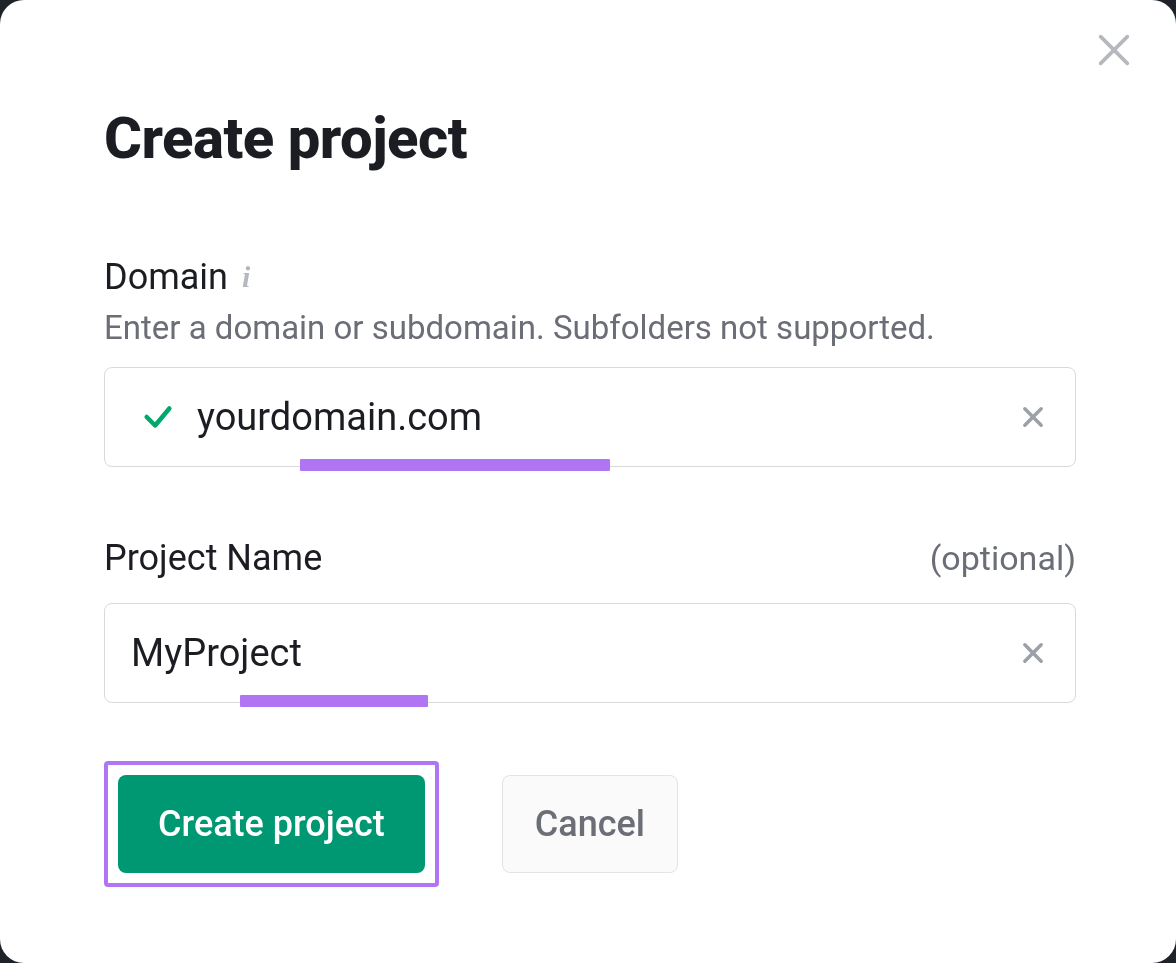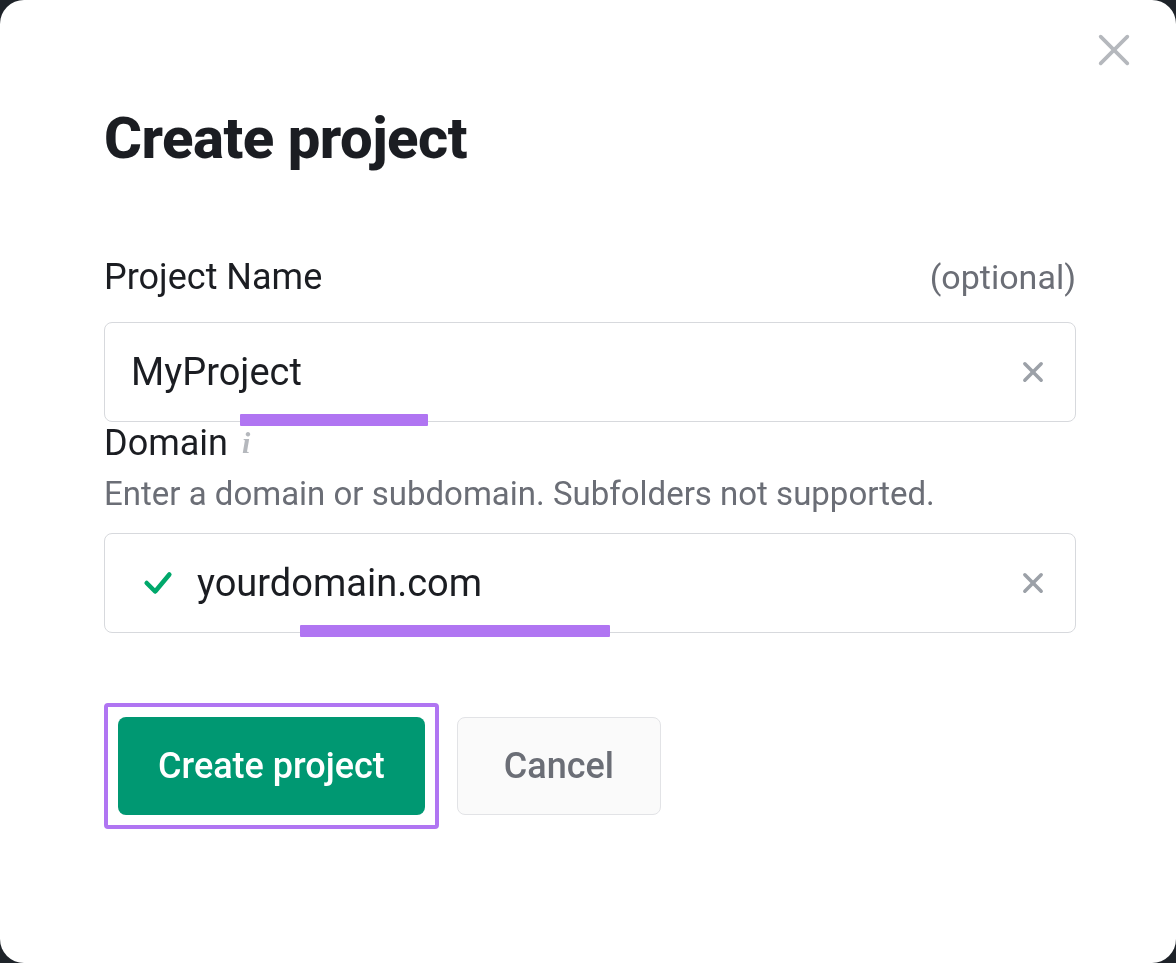--- a/index.html
+++ b/index.html
@@ -113,59 +113,38 @@
     background:var(--green);color:#fff;border:none;
     padding:0 40px;
   }
   .primary-wrap{
     padding:10px;border:4px solid var(--purple);border-radius:4px;
     display:inline-flex;
   }
   .btn-cancel{
     background:#fafafa;color:#6b6e76;
     border:1px solid var(--border-light);
-    padding:0 46px;
+    padding:0 32px;
+    margin-left:45px;
   }
 </style>
 </head>
 <body>
 
 <div class="modal">
   <div class="modal-inner">
 
     <button class="close-modal" aria-label="Close">
       <svg viewBox="0 0 24 24" fill="none" stroke="currentColor" stroke-width="2.2" stroke-linecap="round">
         <line x1="4" y1="4" x2="20" y2="20"></line>
           <line x1="20" y1="4" x2="4" y2="20"></line>
       </svg>
     </button>
 
     <h1 class="title">Create project</h1>
-
-    <div class="field-block" style="margin-bottom:0;">
-      <div class="label-row">
-        <div class="label">
-          <span>Project Name</span>
-        </div>
-        <span class="optional">(optional)</span>
-      </div>
-      <div style="height:18px;"></div>
-      <div class="field-shell">
-        <div class="input-wrap">
-          <input class="text-input" type="text" value="MyProject" style="">
-          <button class="clear-btn" aria-label="Clear">
-            <svg viewBox="0 0 24 24" fill="none" stroke="currentColor" stroke-width="3" stroke-linecap="round">
-              <line x1="5" y1="5" x2="19" y2="19"></line>
-                <line x1="19" y1="5" x2="5" y2="19"></line>
-            </svg>
-          </button>
-        </div>
-        <div class="underline-2"></div>
-      </div>
-    </div>
 
     <div class="field-block">
       <div class="label-row">
         <div class="label">
           <span>Domain</span>
           <span class="info-icon">i</span>
         </div>
       </div>
       <p class="help">Enter a domain or subdomain. Subfolders not supported.</p>
       <div class="field-shell">
@@ -180,20 +159,42 @@
             <svg viewBox="0 0 24 24" fill="none" stroke="currentColor" stroke-width="3" stroke-linecap="round">
               <line x1="5" y1="5" x2="19" y2="19"></line>
                 <line x1="19" y1="5" x2="5" y2="19"></line>
             </svg>
           </button>
         </div>
         <div class="underline-1"></div>
       </div>
     </div>
 
+    <div class="field-block" style="margin-bottom:0;">
+      <div class="label-row">
+        <div class="label">
+          <span>Project Name</span>
+        </div>
+        <span class="optional">(optional)</span>
+      </div>
+      <div style="height:18px;"></div>
+      <div class="field-shell">
+        <div class="input-wrap">
+          <input class="text-input" type="text" value="MyProject" style="">
+          <button class="clear-btn" aria-label="Clear">
+            <svg viewBox="0 0 24 24" fill="none" stroke="currentColor" stroke-width="3" stroke-linecap="round">
+              <line x1="5" y1="5" x2="19" y2="19"></line>
+                <line x1="19" y1="5" x2="5" y2="19"></line>
+            </svg>
+          </button>
+        </div>
+        <div class="underline-2"></div>
+      </div>
+    </div>
+
     <div class="buttons">
       <span class="primary-wrap">
         <button class="btn btn-primary">Create project</button>
       </span>
       <button class="btn btn-cancel">Cancel</button>
     </div>
 
   </div>
 </div>
 

